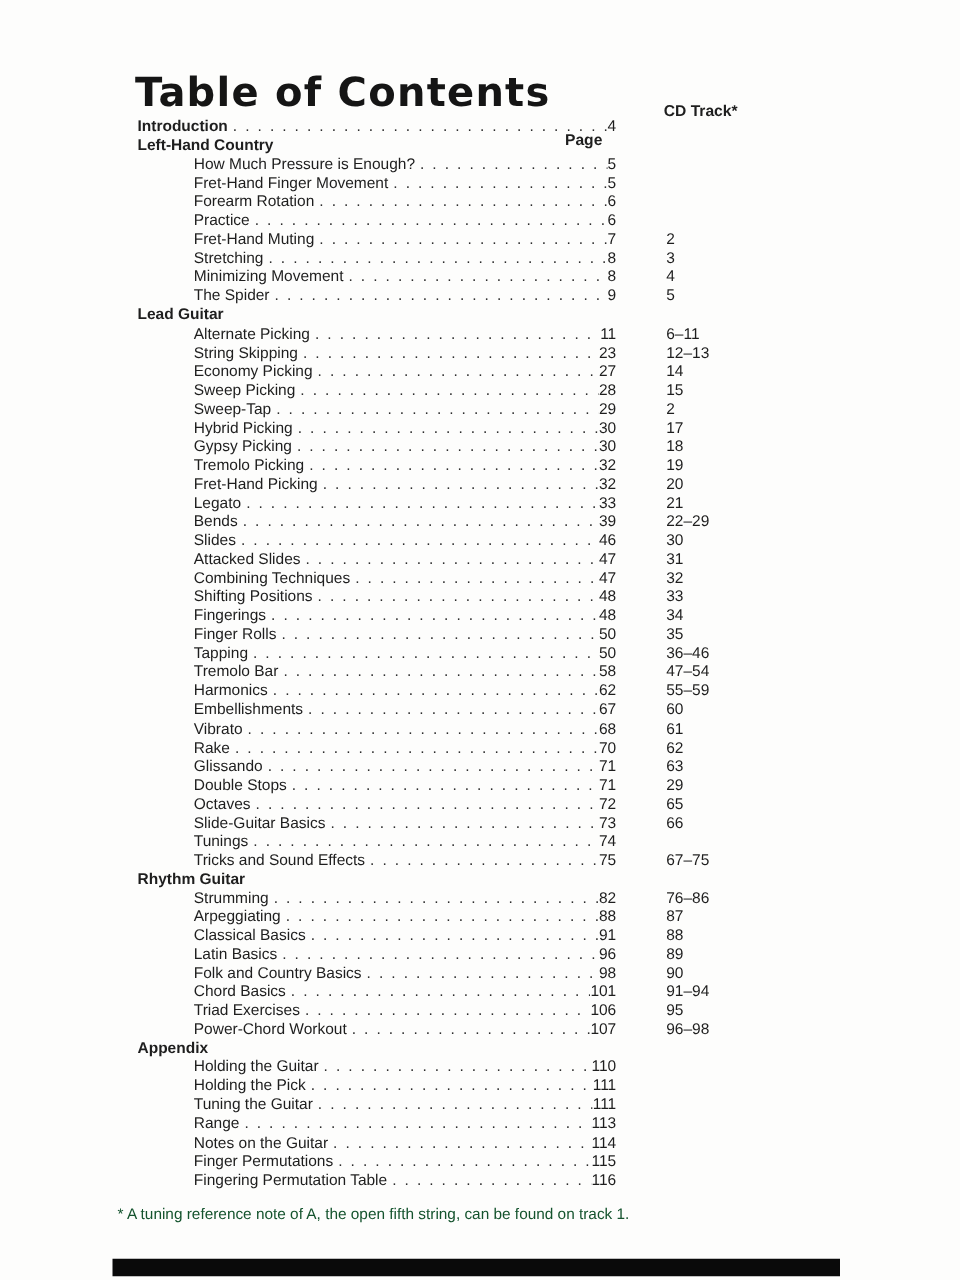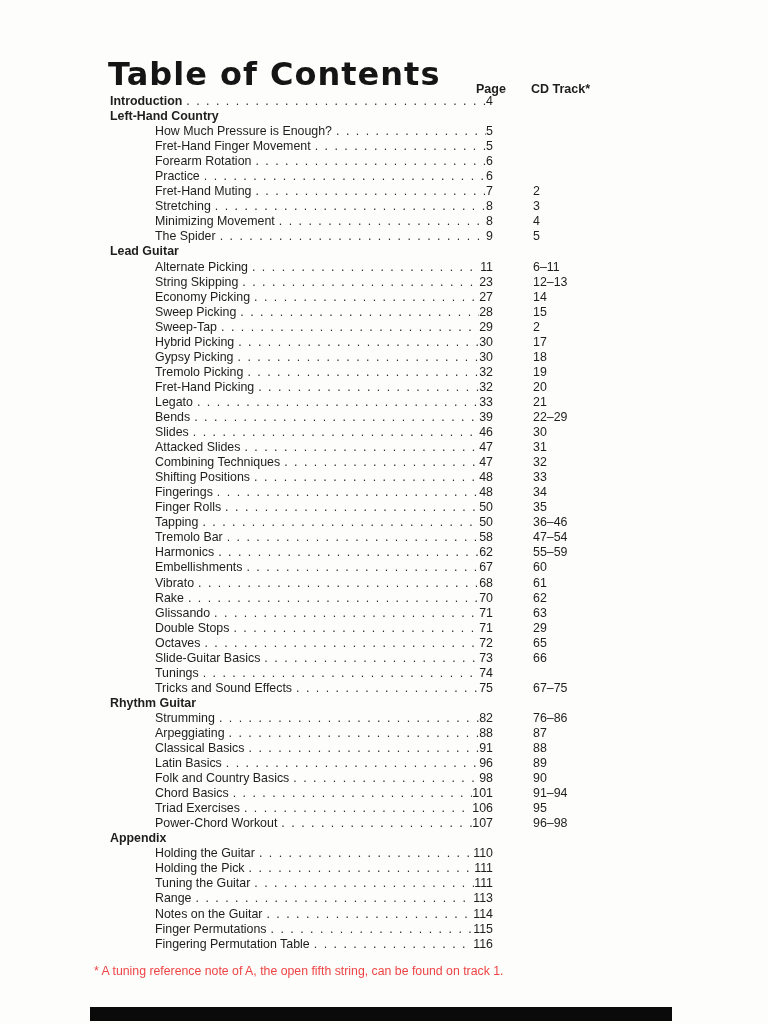--- a/index.html
+++ b/index.html
@@ -24,21 +24,21 @@
     color: #151515;
     white-space: nowrap;
   }
   .col-header {
     position: absolute;
     top: 82px;
     font-size: 12.5px;
     font-weight: bold;
     white-space: nowrap;
   }
-  .col-header.page-h { left: 476px; }
+  .col-header.page-h { left: 452px; margin-top: 23px; }
   .col-header.track-h { left: 531px; }
   .toc-list {
     position: absolute;
     left: 110px;
     top: 94px;
     width: 570px;
   }
   .toc-row {
     display: flex;
     align-items: flex-start;
@@ -72,21 +72,21 @@
   .toc-track {
     margin-left: 40px;
     width: 120px;
     white-space: nowrap;
   }
   .footnote {
     position: absolute;
     left: 94px;
     top: 964px;
     font-size: 12.3px;
-    color: #ef4444;
+    color: #14532d;
     white-space: nowrap;
   }
   .footer-bar {
     position: absolute;
     left: 90px;
     top: 1007px;
     width: 582px;
     height: 14px;
     background: #0a0a0a;
   }

